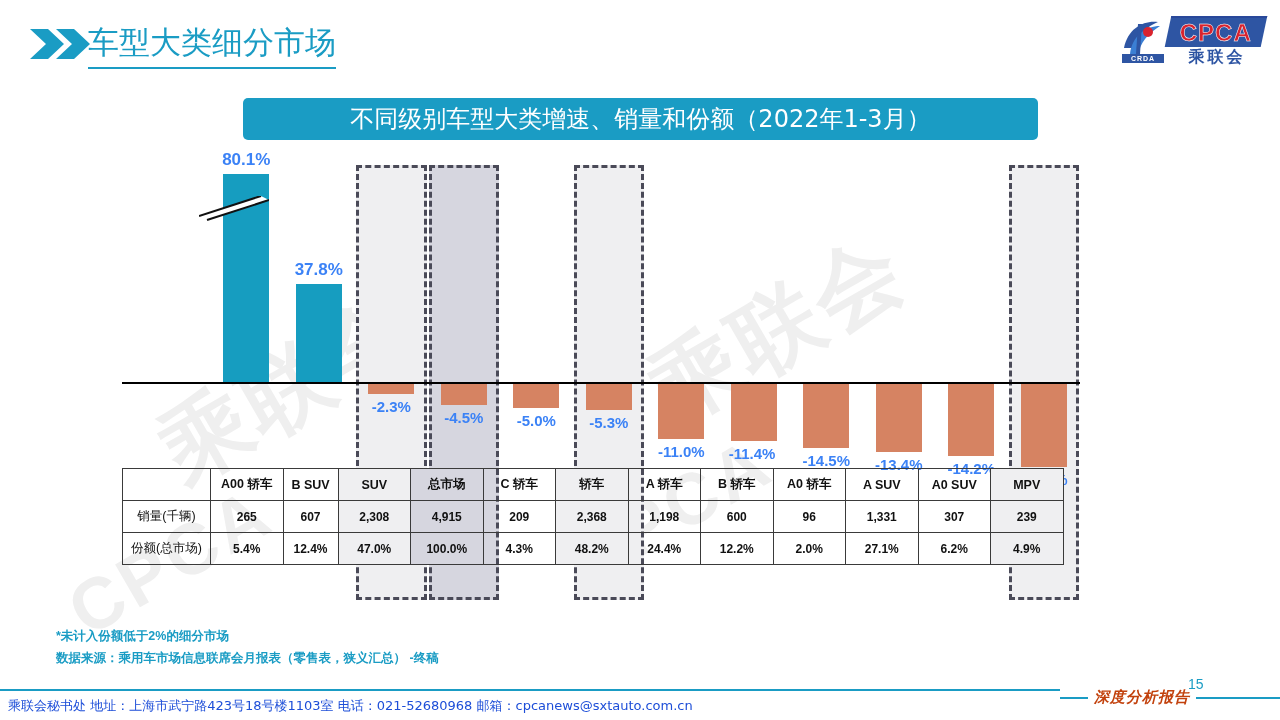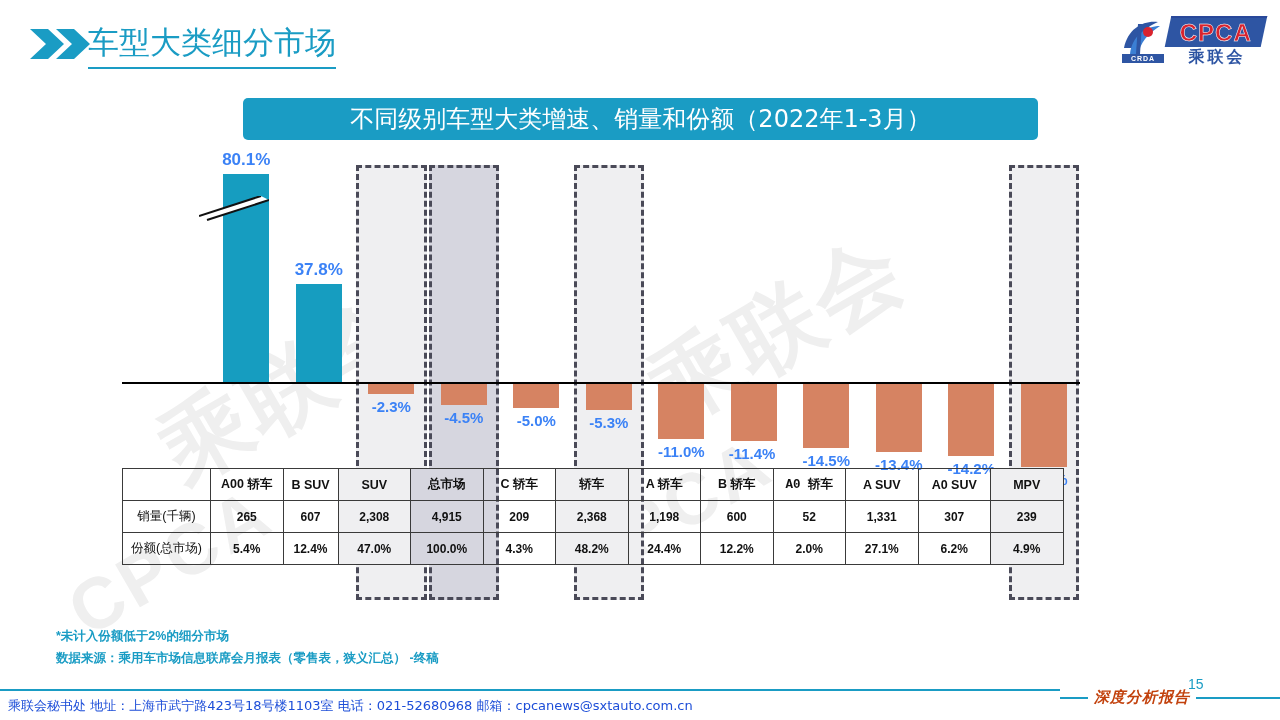--- a/index.html
+++ b/index.html
@@ -214,38 +214,38 @@
     <tr>
       <th class="rowlabel blank"></th>
     <th class="hdr" style="width: 72.5px;">A00 轿车</th>
         <th class="hdr" style="width: 55px;">B SUV</th>
         <th class="hdr shade-light" style="width: 72.5px;">SUV</th>
         <th class="hdr shade-dark" style="width: 72.5px;">总市场</th>
         <th class="hdr" style="width: 72.5px;">C 轿车</th>
         <th class="hdr shade-light" style="width: 72.5px;">轿车</th>
         <th class="hdr" style="width: 72.5px;">A 轿车</th>
         <th class="hdr" style="width: 72.5px;">B 轿车</th>
-        <th class="hdr" style="width: 72.5px; font-family: Liberation Mono, monospace;">A0 轿车</th>
+        <th class="hdr" style="width: 72.5px;">A0 轿车</th>
         <th class="hdr" style="width: 72.5px;">A SUV</th>
         <th class="hdr" style="width: 72.5px;">A0 SUV</th>
         <th class="hdr shade-light" style="width: 72.5px;">MPV</th>
       </tr>
   </thead>
   <tbody id="tbody">
       <tr>
         <td class="rowlabel">销量(千辆)</td>
         <td class="datacell">265</td>
         <td class="datacell">607</td>
         <td class="datacell shade-light">2,308</td>
         <td class="datacell shade-dark">4,915</td>
         <td class="datacell">209</td>
         <td class="datacell shade-light">2,368</td>
         <td class="datacell">1,198</td>
         <td class="datacell">600</td>
-        <td class="datacell">52</td>
+        <td class="datacell">96</td>
         <td class="datacell">1,331</td>
         <td class="datacell">307</td>
         <td class="datacell shade-light">239</td>
       </tr>
       <tr>
         <td class="rowlabel">份额(总市场)</td>
         <td class="datacell">5.4%</td>
         <td class="datacell">12.4%</td>
         <td class="datacell shade-light">47.0%</td>
         <td class="datacell shade-dark">100.0%</td>

